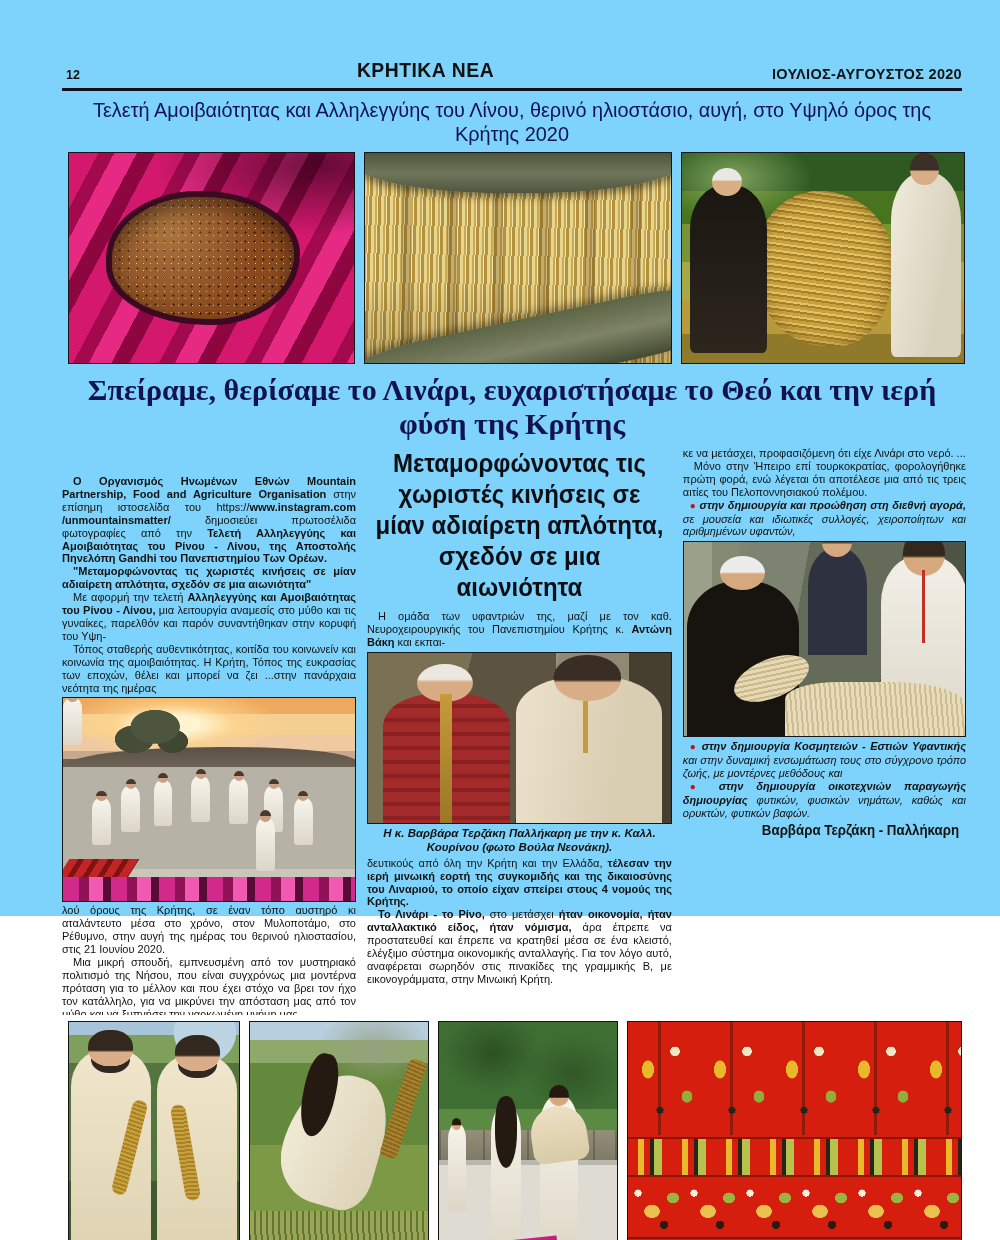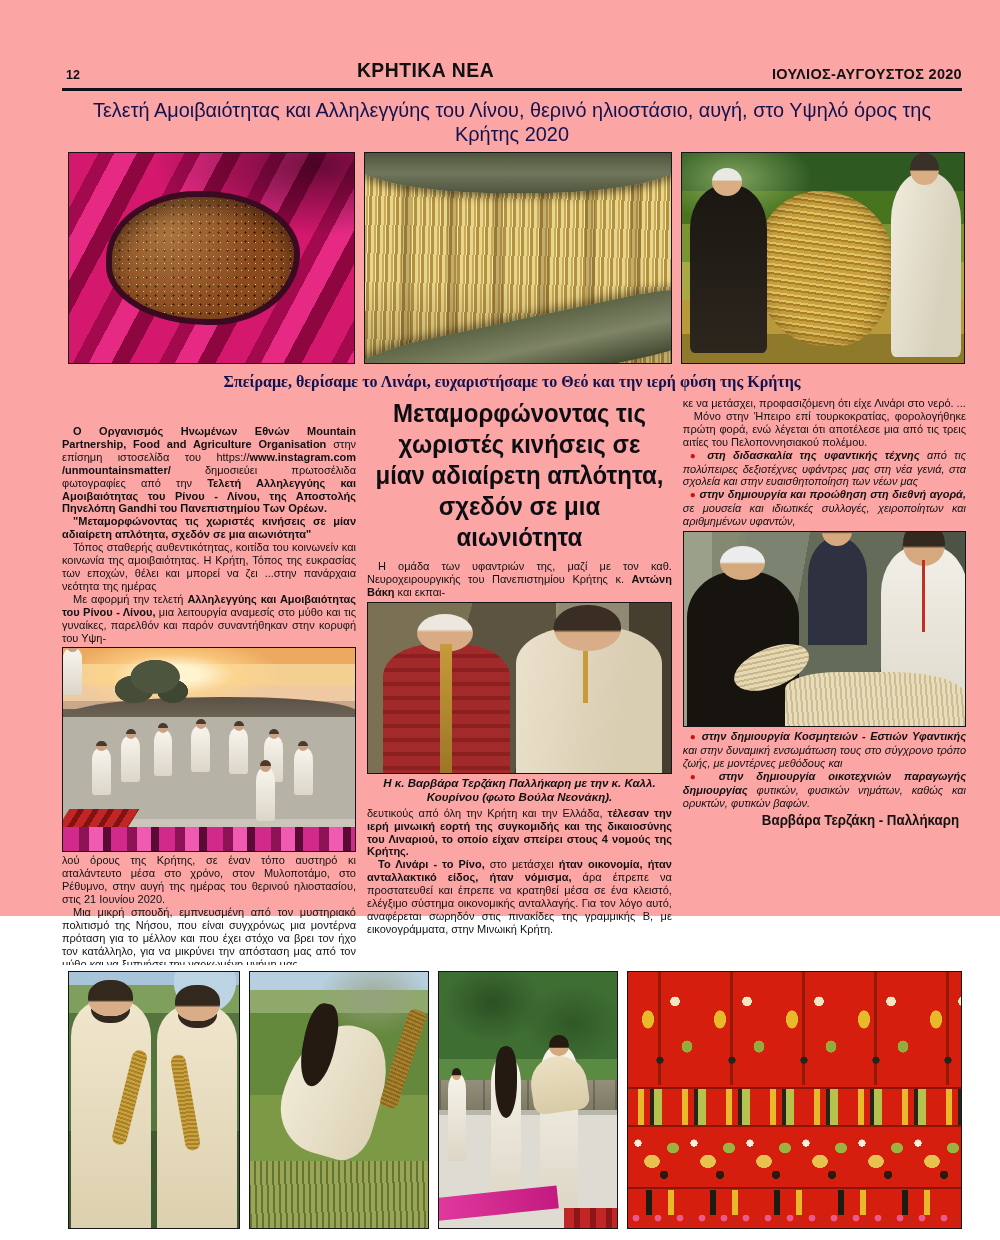--- a/index.html
+++ b/index.html
@@ -1,28 +1,28 @@
 <!DOCTYPE html>
 <html lang="el"><head>
 <meta charset="utf-8">
 <style>
   html,body{margin:0;padding:0;background:#ffffff;}
   body{width:1000px;height:1240px;overflow:hidden;font-family:"Liberation Sans","DejaVu Sans",sans-serif;color:#111;}
-  .page{position:relative;width:1000px;height:916px;background:#fca5a5;}
+  .page{position:relative;width:1000px;height:916px;background:#7dd3fc;}
 
   
   .hdr{display:flex;align-items:flex-end;justify-content:space-between;padding:58px 38px 4px 66px;}
   .pgnum{font-weight:700;font-size:12.5px;}
   .masthead{font-weight:700;font-size:21px;letter-spacing:.5px;transform:scaleX(.92);}
   .issue{font-weight:700;font-size:14.5px;letter-spacing:.3px;}
   .rule{margin:2px 38px 0 62px;height:3px;background:#101018;}
 
   
   .hl1{margin:7px 38px 0 62px;text-align:center;font-size:20.5px;font-weight:400;color:#12124e;transform:scaleX(.97);}
-  .hl2{margin:9px 38px 2px 62px;text-align:center;font-family:"Liberation Serif","DejaVu Serif",serif;font-weight:700;font-size:16px;color:#12124e;}
+  .hl2{margin:9px 38px 2px 62px;text-align:center;font-family:"Liberation Serif","DejaVu Serif",serif;font-weight:700;font-size:30px;color:#12124e;}
 
   
   .prow{display:flex;gap:9px;padding-left:68px;}
   .prow.top{margin-top:6px;}
   .prow.bot{margin-top:6px;}
   .ph{position:relative;overflow:hidden;border:1px solid #15151a;background:#999;flex:none;box-sizing:border-box;}
   .ph>*{position:absolute;}
   .ph i,.ph b{position:absolute;display:block;padding:0;margin:0;}
 
   
@@ -225,22 +225,22 @@
   </div>
 
   <div class="hl2">Σπείραμε, θερίσαμε το Λινάρι, ευχαριστήσαμε το Θεό και την ιερή φύση της Κρήτης</div>
 
   <div class="cols">
 
     <div class="col left">
       <div>
           <p><span class="b">Ο Οργανισμός Ηνωμένων Εθνών Mountain Partnership, Food and Agriculture Organisation</span><span> στην επίσημη ιστοσελίδα του https://</span><span class="b">www.instagram.com /unmountainsmatter/</span><span> δημοσιεύει πρωτοσέλιδα φωτογραφίες από την </span><span class="b">Τελετή Αλληλεγγύης και Αμοιβαιότητας του Ρίνου - Λίνου, της Αποστολής Πηνελόπη Gandhi του Πανεπιστημίου Των Ορέων.</span></p>
           <p><span class="b">"Μεταμορφώνοντας τις χωριστές κινήσεις σε μίαν αδιαίρετη απλότητα, σχεδόν σε μια αιωνιότητα"</span></p>
+          <p><span>Με αφορμή την τελετή </span><span class="b">Αλληλεγγύης και Αμοιβαιότητας του Ρίνου - Λίνου,</span><span> μια λειτουργία αναμεσίς στο μύθο και τις γυναίκες, παρελθόν και παρόν συναντήθηκαν στην κορυφή του Υψη-</span></p>
           <p><span>Τόπος σταθερής αυθεντικότητας, κοιτίδα του κοινωνείν και κοινωνία της αμοιβαιότητας. Η Κρήτη, Τόπος της ευκρασίας των εποχών, θέλει και μπορεί να ζει ...στην πανάρχαια νεότητα της ημέρας</span></p>
-          <p><span>Με αφορμή την τελετή </span><span class="b">Αλληλεγγύης και Αμοιβαιότητας του Ρίνου - Λίνου,</span><span> μια λειτουργία αναμεσίς στο μύθο και τις γυναίκες, παρελθόν και παρόν συναντήθηκαν στην κορυφή του Υψη-</span></p>
         </div>
       <div class="ph ph-circle" aria-label="Γυναίκες με λευκά σε κύκλο στο θερινό ηλιοστάσιο">
         <div class="hills"></div>
         <div class="tree4"></div>
         <i class="wfig"></i>
           <i class="wfig"></i>
           <i class="wfig"></i>
           <i class="wfig"></i>
           <i class="wfig"></i>
           <i class="wfig"></i>
@@ -271,21 +271,20 @@
       <div>
           <p class="ni"><span>δευτικούς από όλη την Κρήτη και την Ελλάδα, </span><span class="b">τέλεσαν την ιερή μινωική εορτή της συγκομιδής και της δικαιοσύνης του Λιναριού, το οποίο είχαν σπείρει στους 4 νομούς της Κρήτης.</span></p>
           <p><span class="b">Το Λινάρι - το Ρίνο,</span><span> στο μετάσχει </span><span class="b">ήταν οικονομία, ήταν ανταλλακτικό είδος, ήταν νόμισμα,</span><span> άρα έπρεπε να προστατευθεί και έπρεπε να κρατηθεί μέσα σε ένα κλειστό, ελέγξιμο σύστημα οικονομικής ανταλλαγής. Για τον λόγο αυτό, αναφέρεται σωρηδόν στις πινακίδες της γραμμικής Β, με εικονογράμματα, στην Μινωική Κρήτη.</span></p>
         </div>
     </div>
 
     <div class="col right">
       <div>
           <p class="ni"><span>κε να μετάσχει, προφασιζόμενη ότι είχε Λινάρι στο νερό. ...</span></p>
           <p><span>Μόνο στην Ήπειρο επί τουρκοκρατίας, φορολογήθηκε πρώτη φορά, ενώ λέγεται ότι αποτέλεσε μια από τις τρεις αιτίες του Πελοποννησιακού πολέμου.</span></p>
-          <p class="bl"><span class="bullet">● </span><span class="bi">στη διδασκαλία της υφαντικής τέχνης</span><span class="i"> από τις πολύπειρες δεξιοτέχνες υφάντρες μας στη νέα γενιά, στα σχολεία και στην ευαισθητοποίηση των νέων μας</span></p>
           <p class="bl"><span class="bullet">● </span><span class="bi">στην δημιουργία και προώθηση στη διεθνή αγορά,</span><span class="i"> σε μουσεία και ιδιωτικές συλλογές, χειροποίητων και αριθμημένων υφαντών,</span></p>
         </div>
       <div class="ph ph-fibers" aria-label="Επεξεργασία ινών λιναριού">
         <div class="f-elder"></div>
         <div class="f-mid"></div>
         <div class="f-white"></div>
         <div class="bundle6"></div>
         <div class="fibers6"></div>
       </div>
       <div>

